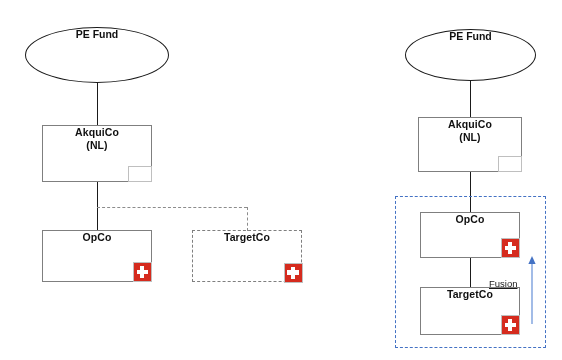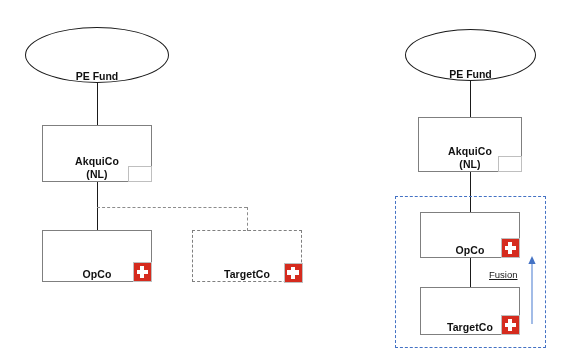--- a/index.html
+++ b/index.html
@@ -21,21 +21,21 @@
     width: 562px;
     height: 360px;
   }
 
   
   .node {
     position: absolute;
     box-sizing: border-box;
     background: #ffffff;
     display: flex;
-    align-items: flex-end;
+    align-items: flex-start;
     justify-content: center;
   }
 
   .node-box {
     border: 1.6px solid #7f7f7f;
   }
 
   .node-box.dashed {
     border: 1.6px dashed #7f7f7f;
     background: transparent;
@@ -224,21 +224,21 @@
     <div class="conn conn-v-solid" style="left:470px; top:258px; height:30px;"></div>
 
     <div class="node node-box" style="left:420px; top:287px; width:100px; height:48px;">
       <span class="node-label">TargetCo</span>
       <span class="flag-ch" style="right:-0.8px; bottom:-0.8px; width:17px; height:18px;">
         <span class="cross-v"></span>
         <span class="cross-h"></span>
       </span>
     </div>
 
-    <div class="fusion-label" style="left:489px; top:269px;text-decoration:underline;">Fusion</div>
+    <div class="fusion-label" style="left:489px; top:278px;text-decoration:underline;">Fusion</div>
 
     <svg class="fusion-arrow" style="left:524px; top:254px;" width="16" height="72" viewBox="0 0 16 72">
       <line x1="8" y1="70" x2="8" y2="8" stroke="#7ba0dd" stroke-width="1.4"></line>
       <polygon points="8,2 4.4,10 11.6,10" fill="#4472c4"></polygon>
     </svg>
 
   </div>
 
 </div>
 

